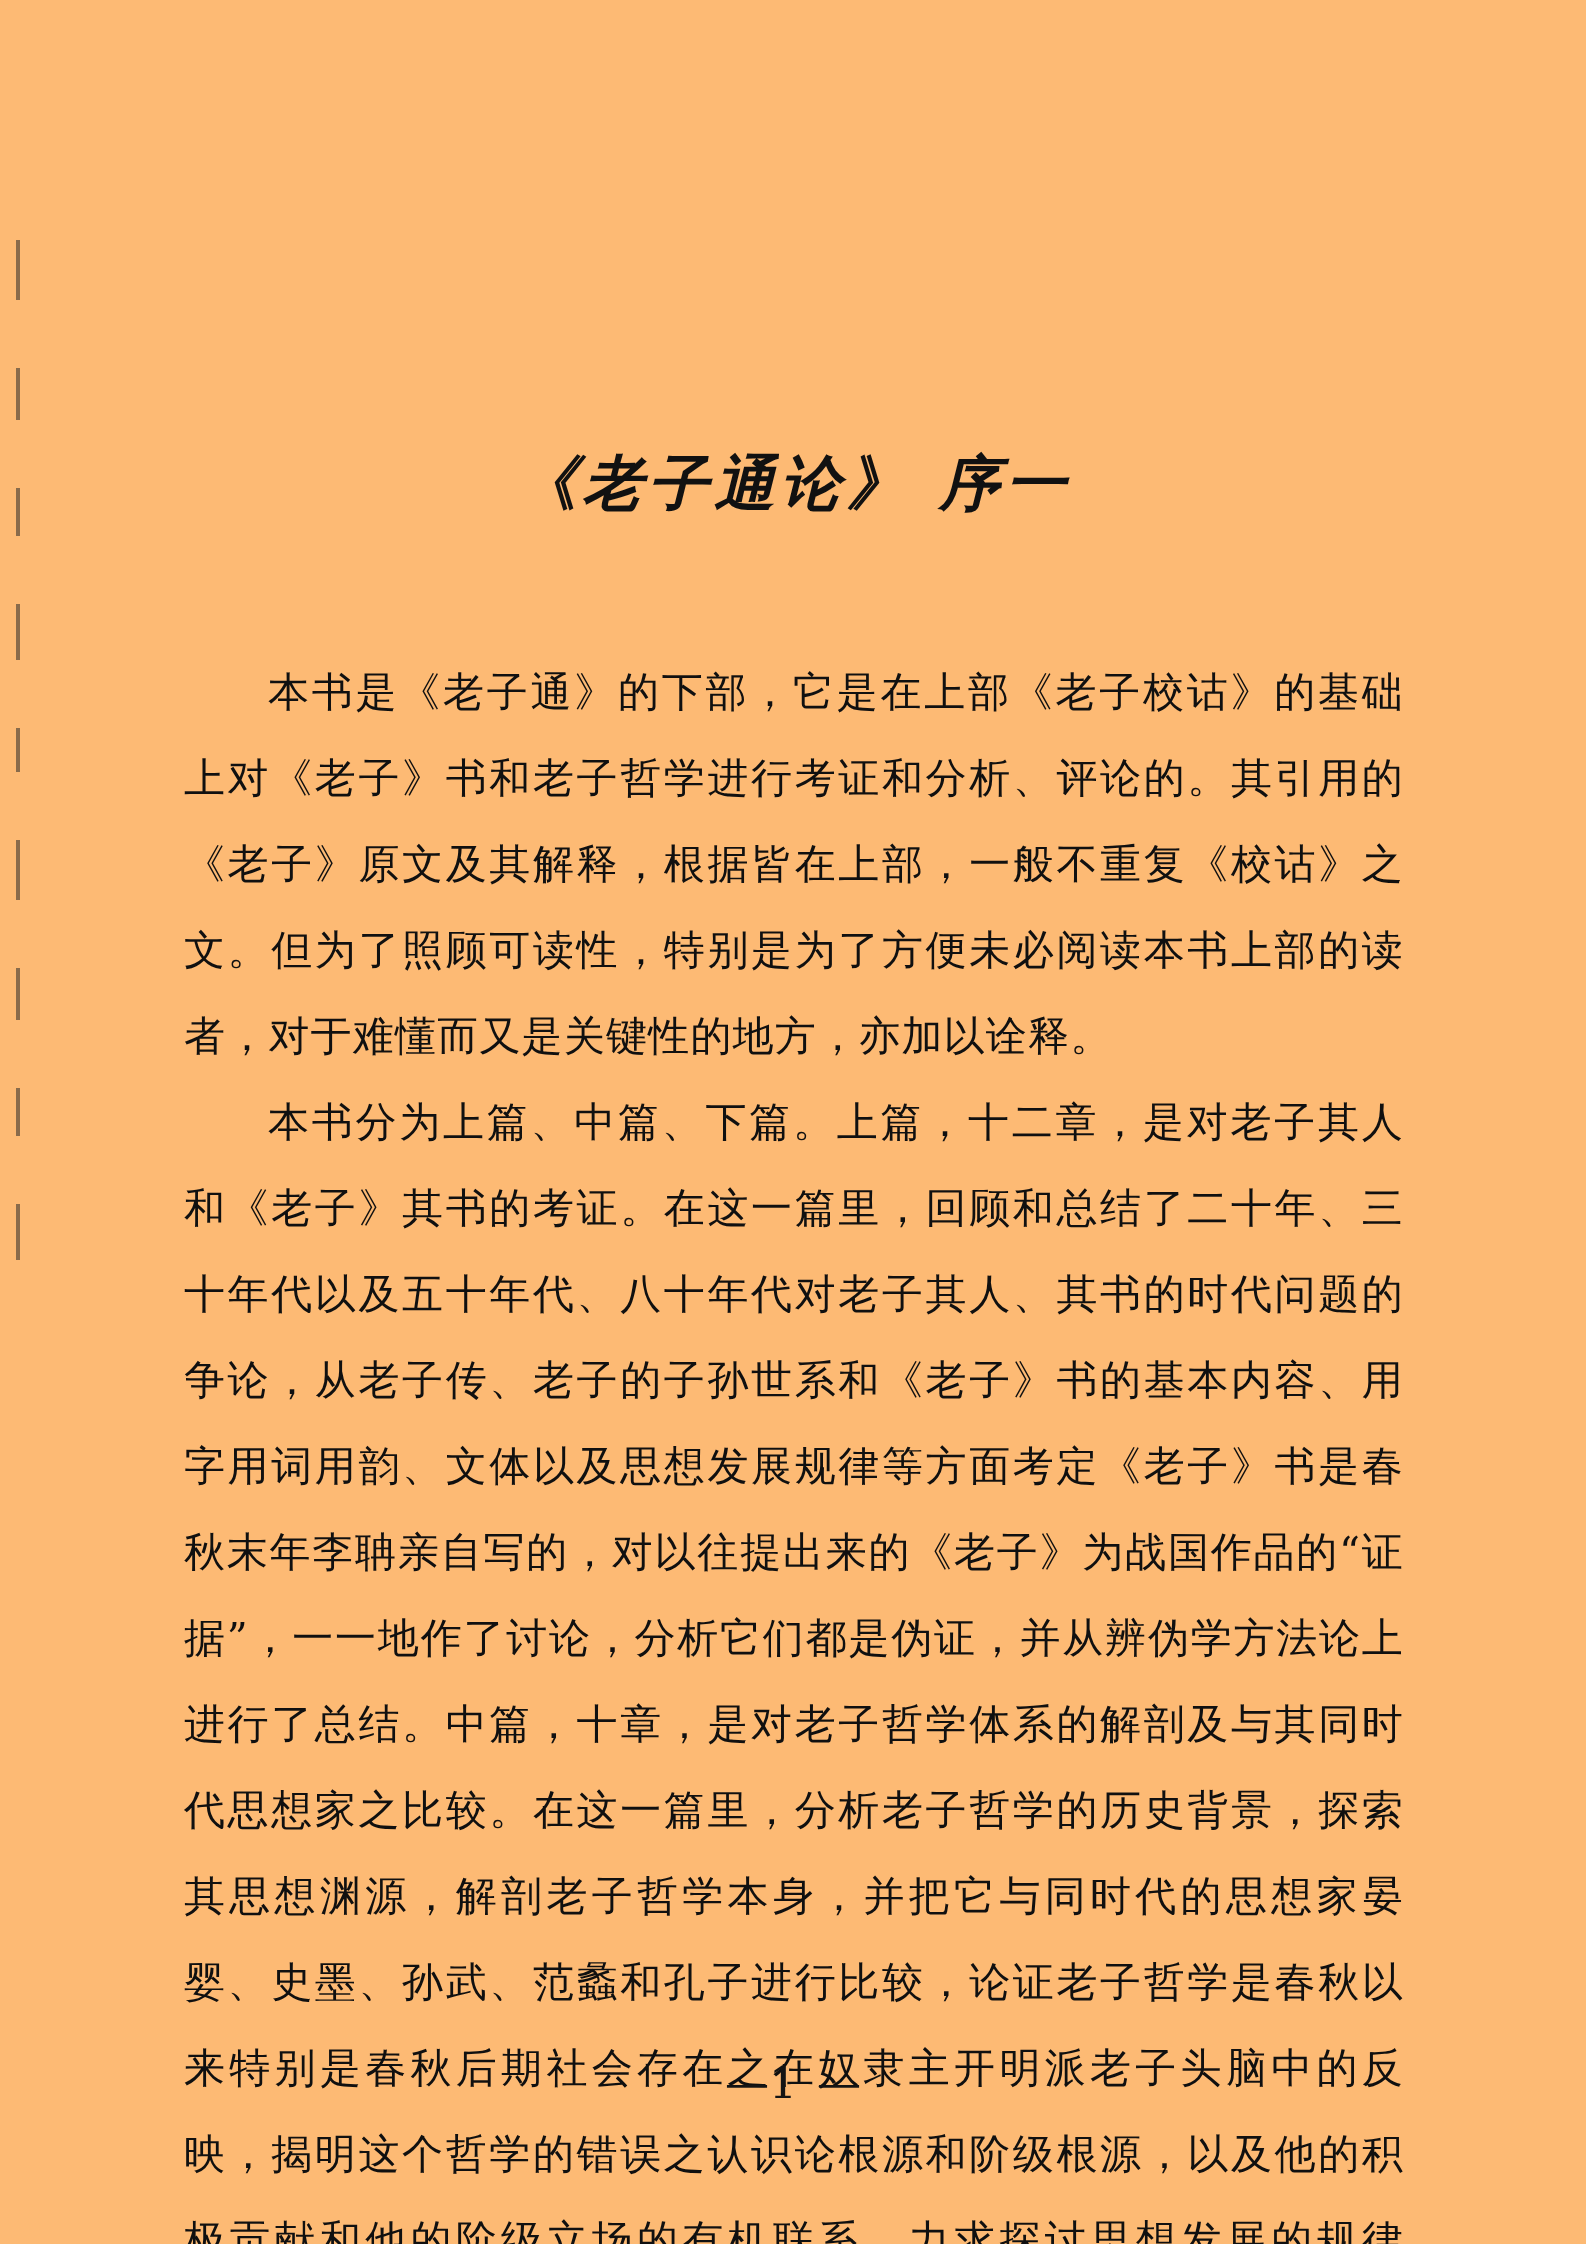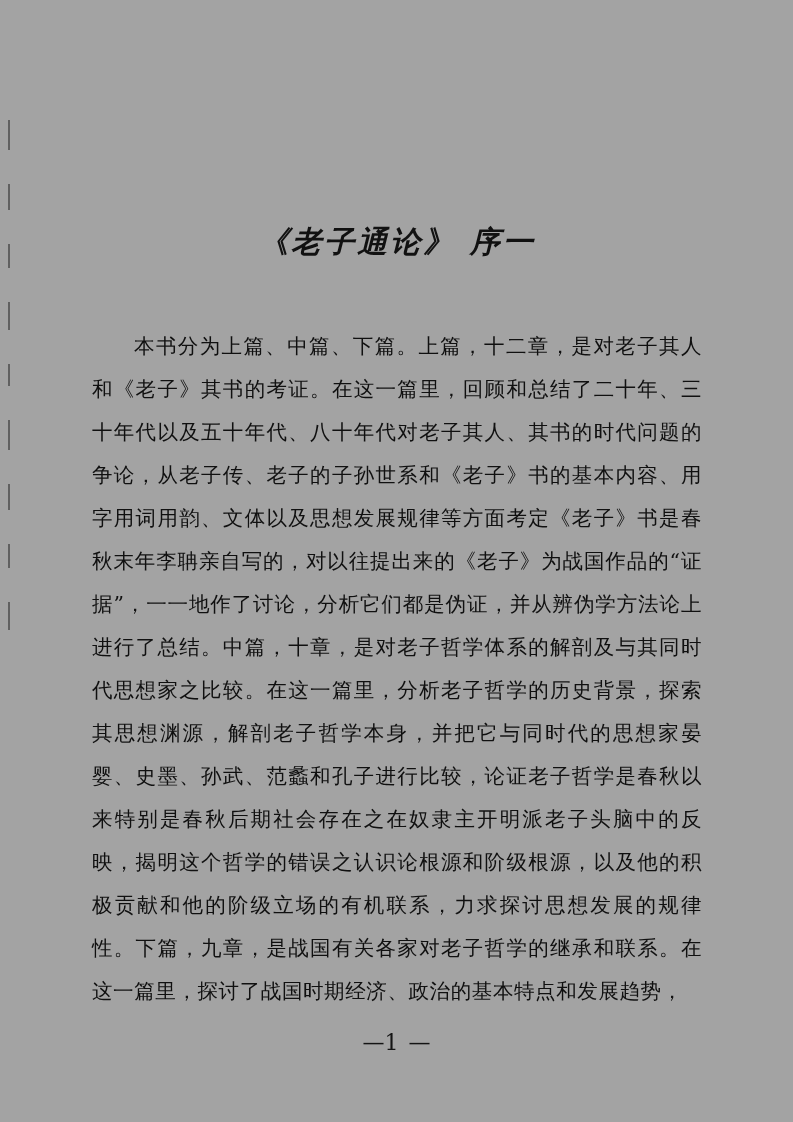--- a/index.html
+++ b/index.html
@@ -13,21 +13,21 @@
     position: relative;
     font-family: "DejaVu Serif", "Liberation Serif", serif;
     color: #0d0d0d;
     overflow: hidden;
   }
 
   
   .page {
     position: absolute;
     inset: 0;
-    background: #a3a3a3;
+    background: #fdba74;
   }
 
   .edge-marks {
     position: absolute;
     left: 8px;
     top: 120px;
     width: 4px;
     height: 880px;
   }
   .edge-marks span {
@@ -100,20 +100,21 @@
     <span style="height:26px"></span>
     <span style="height:24px"></span>
     <span style="height:28px"></span>
   </div>
 
   <div class="content">
 
     <div class="doc-title">《老子通论》 序一</div>
 
     <div class="body-text">
+      <p>本书是《老子通》的下部，它是在上部《老子校诂》的基础上对《老子》书和老子哲学进行考证和分析、评论的。其引用的《老子》原文及其解释，根据皆在上部，一般不重复《校诂》之文。但为了照顾可读性，特别是为了方便未必阅读本书上部的读者，对于难懂而又是关键性的地方，亦加以诠释。</p>
       <p>本书分为上篇、中篇、下篇。上篇，十二章，是对老子其人和《老子》其书的考证。在这一篇里，回顾和总结了二十年、三十年代以及五十年代、八十年代对老子其人、其书的时代问题的争论，从老子传、老子的子孙世系和《老子》书的基本内容、用字用词用韵、文体以及思想发展规律等方面考定《老子》书是春秋末年李聃亲自写的，对以往提出来的《老子》为战国作品的“证据”，一一地作了讨论，分析它们都是伪证，并从辨伪学方法论上进行了总结。中篇，十章，是对老子哲学体系的解剖及与其同时代思想家之比较。在这一篇里，分析老子哲学的历史背景，探索其思想渊源，解剖老子哲学本身，并把它与同时代的思想家晏婴、史墨、孙武、范蠡和孔子进行比较，论证老子哲学是春秋以来特别是春秋后期社会存在之在奴隶主开明派老子头脑中的反映，揭明这个哲学的错误之认识论根源和阶级根源，以及他的积极贡献和他的阶级立场的有机联系，力求探讨思想发展的规律性。下篇，九章，是战国有关各家对老子哲学的继承和联系。在这一篇里，探讨了战国时期经济、政治的基本特点和发展趋势，</p>
     </div>
 
   </div>
 
   <div class="page-number">
     <span class="dash">—</span><span>1</span><span class="dash">—</span>
   </div>
 
 </div>

